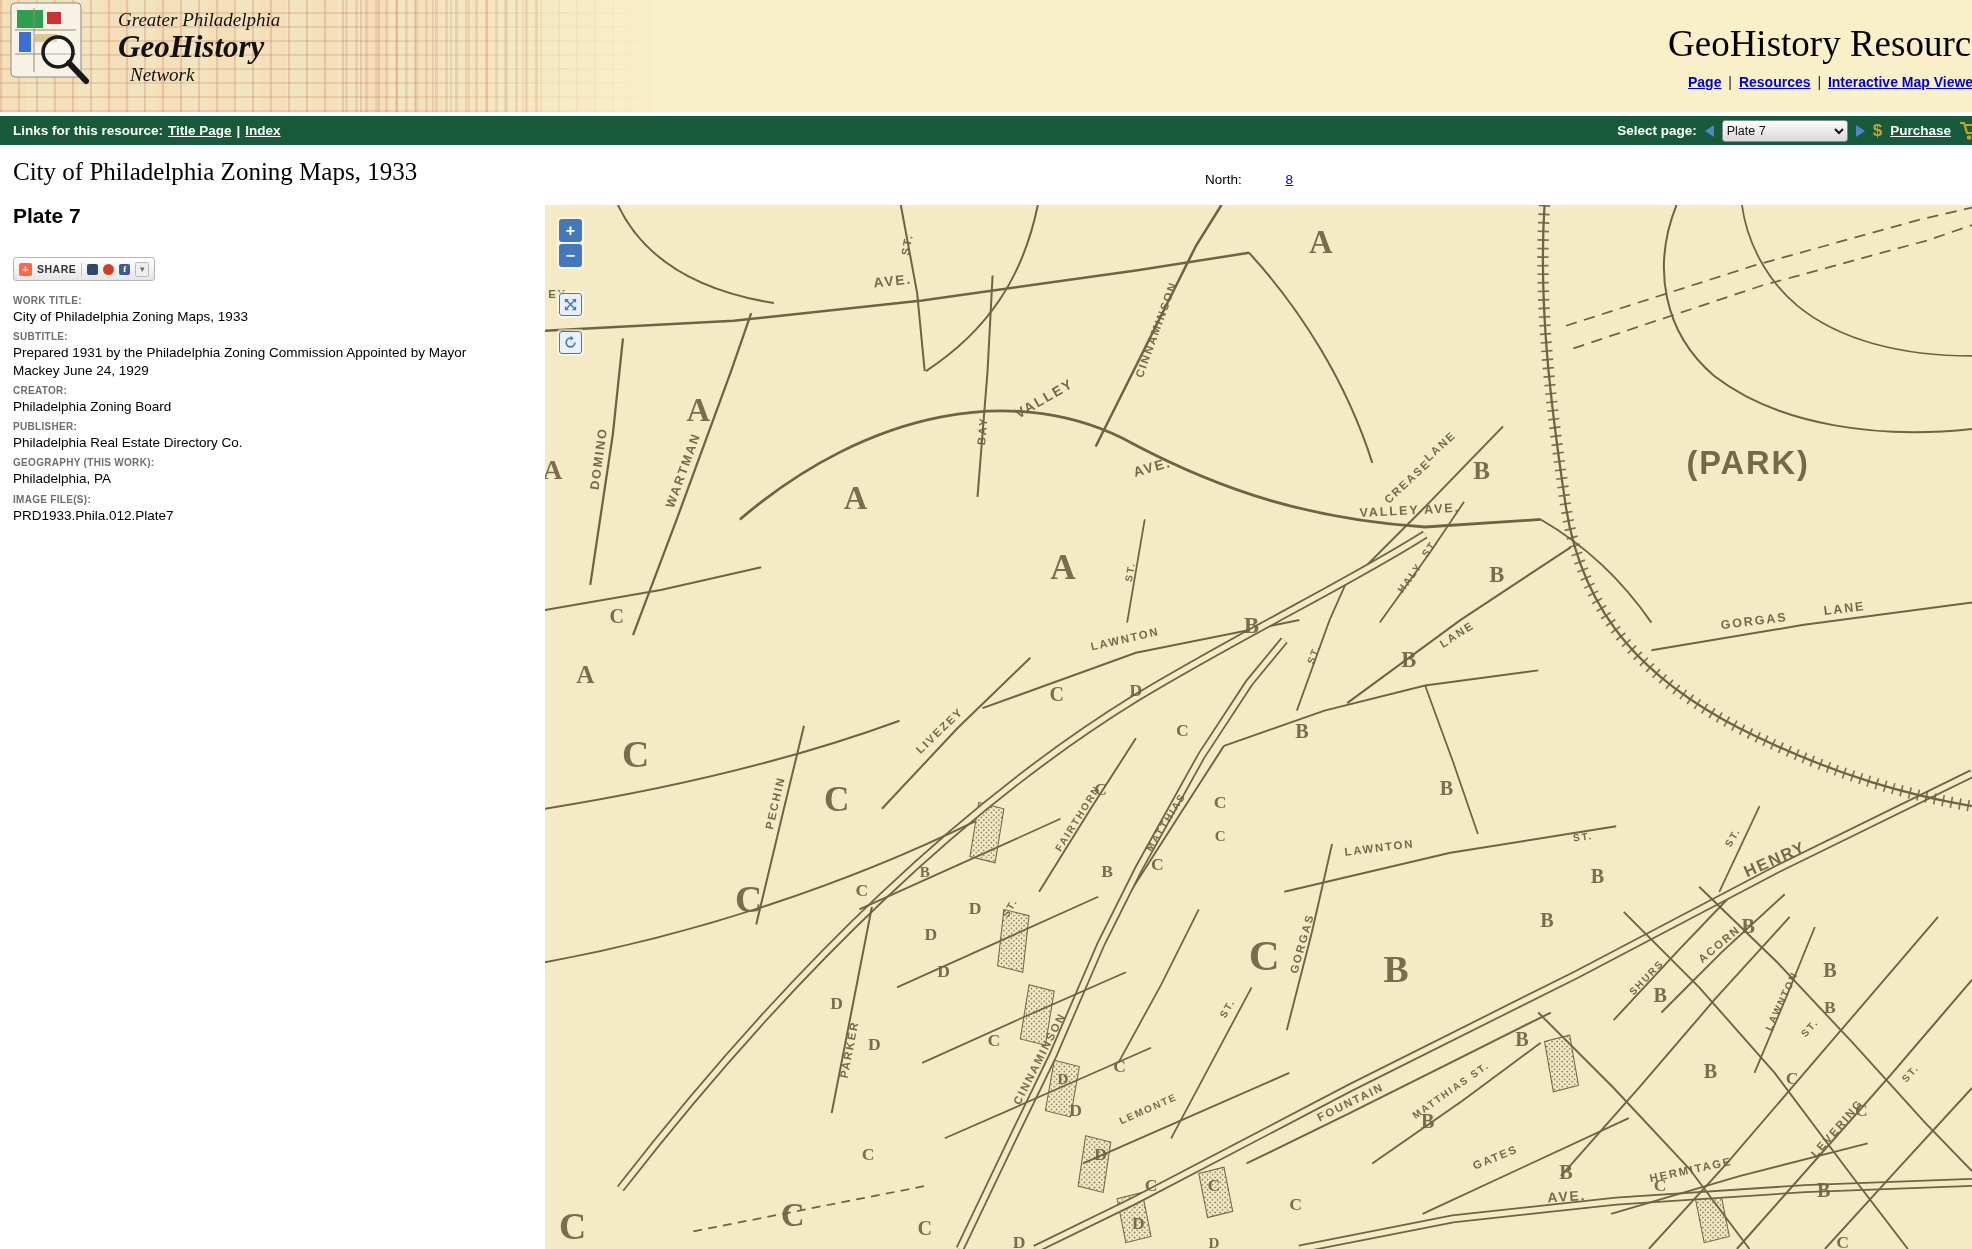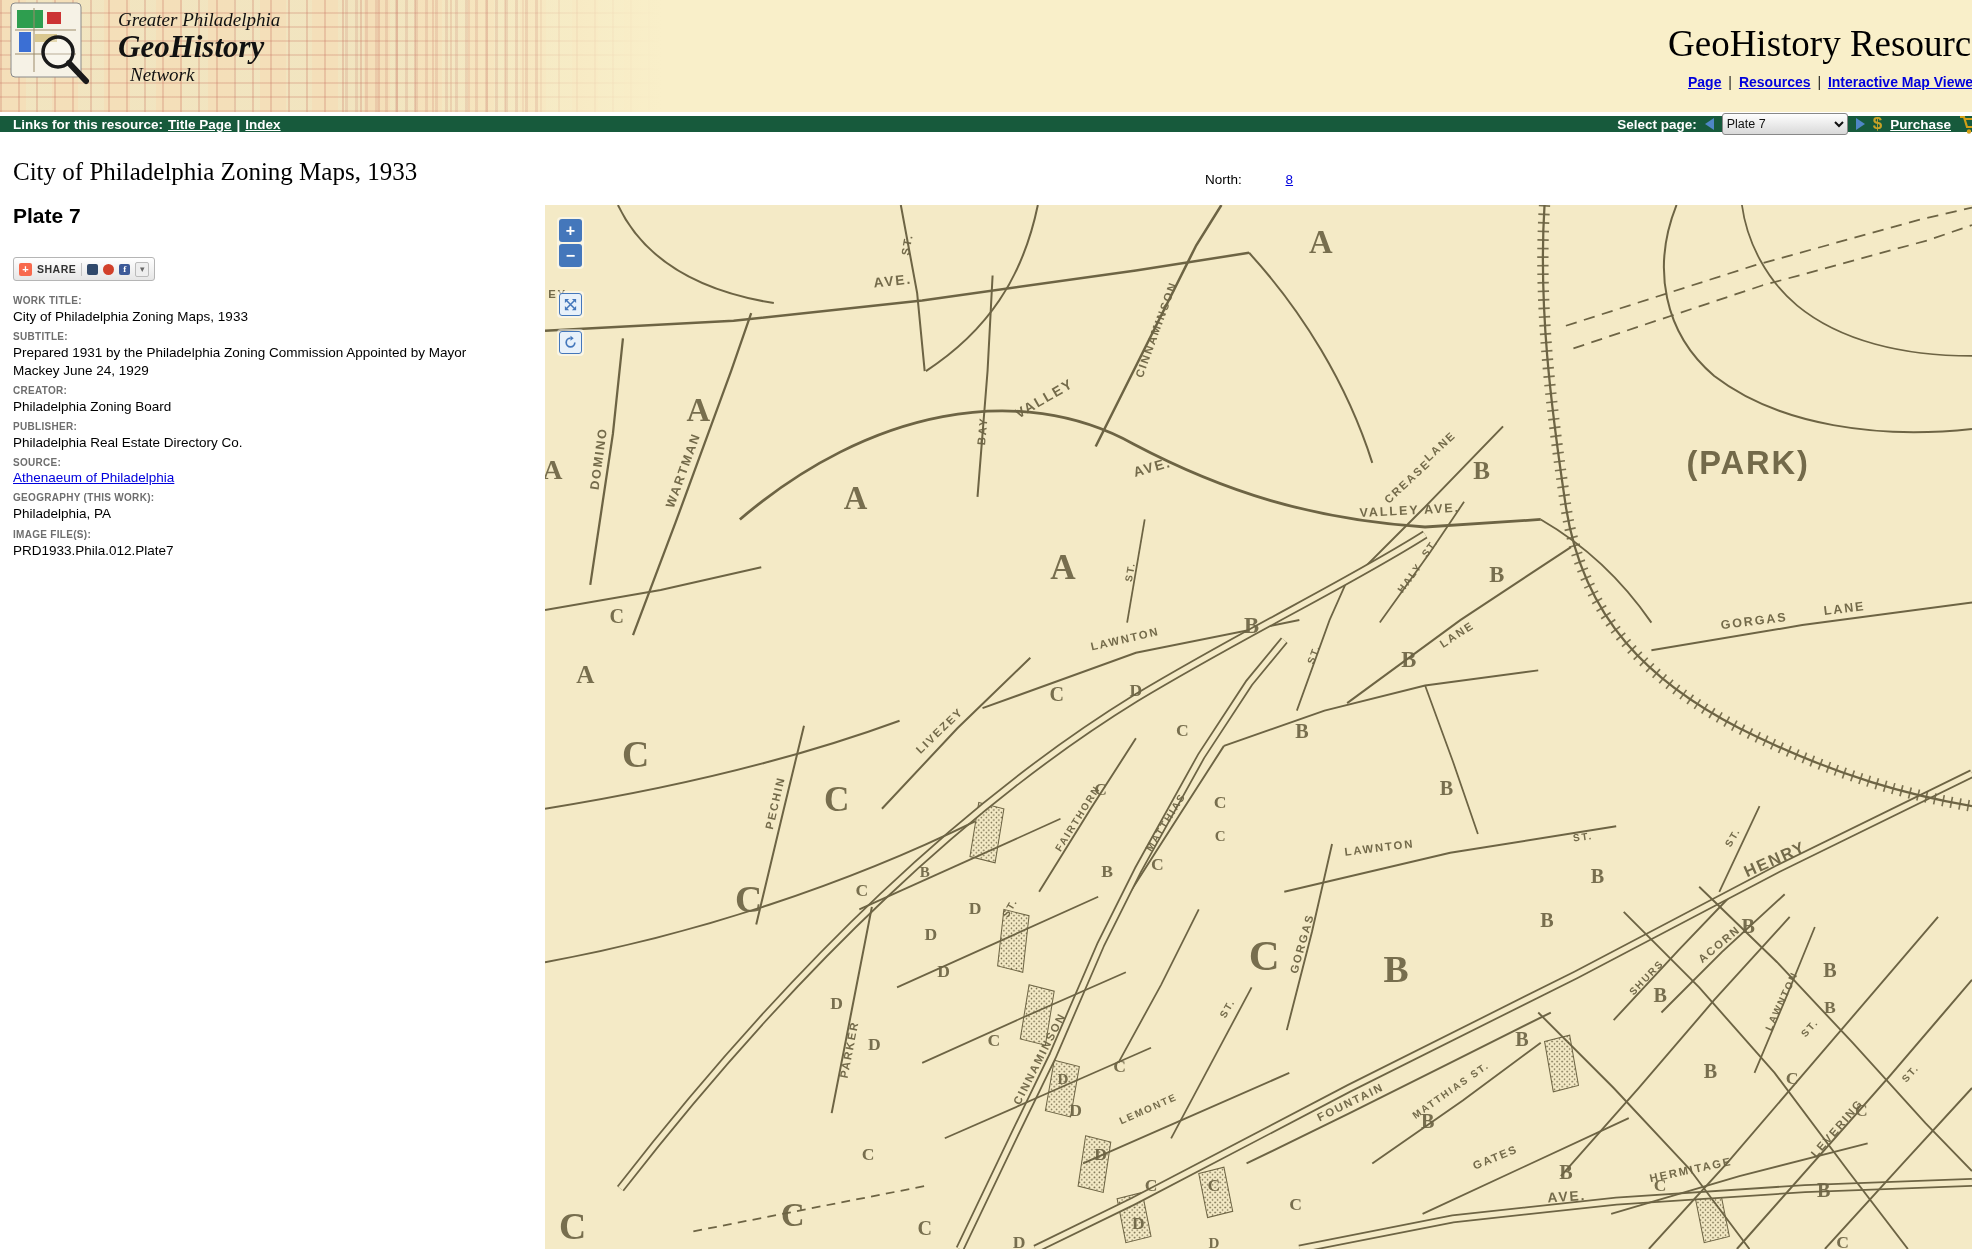--- a/index.html
+++ b/index.html
@@ -21,21 +21,21 @@
   .logo-l1{font:italic 19px "Liberation Serif","DejaVu Serif",serif;}
   .logo-l2{font:italic bold 31px "Liberation Serif","DejaVu Serif",serif;line-height:1.05;}
   .logo-l3{font:italic 19px "Liberation Serif","DejaVu Serif",serif;margin-left:12px;}
   .header-right{position:absolute;left:1668px;top:22px;white-space:nowrap;}
   .site-title{font:37px "Liberation Serif","DejaVu Serif",serif;color:#000;}
   .header-links{margin-top:9px;margin-left:20px;font-size:14px;font-weight:bold;}
   .header-links a{color:#0000dd;}
   .header-links .sep{color:#222;font-weight:normal;margin:0 3px;}
 
   
-  .toolbar{position:absolute;left:0;top:116px;width:100%;height:16px;background:#175a3c;color:#fff;
+  .toolbar{position:absolute;left:0;top:116px;width:100%;height:29px;background:#175a3c;color:#fff;
     font-size:13.5px;font-weight:bold;}
   .toolbar a{color:#fff;}
   .toolbar-left{position:absolute;left:13px;top:0;height:100%;display:flex;align-items:center;gap:5px;white-space:nowrap;}
   .toolbar-right{position:absolute;right:-14px;top:0;height:100%;display:flex;align-items:center;gap:8px;white-space:nowrap;}
   .arrow-left{width:0;height:0;border-top:6px solid transparent;border-bottom:6px solid transparent;border-right:9px solid #4f86c6;cursor:pointer;}
   .arrow-right{width:0;height:0;border-top:6px solid transparent;border-bottom:6px solid transparent;border-left:9px solid #4f86c6;cursor:pointer;}
   .page-select{width:126px;height:22px;font-size:12.5px;border:1px solid #888;border-radius:3px;
     background:linear-gradient(#fefefe,#d9d9d9);color:#111;font-family:"Liberation Sans",sans-serif;}
   .dollar{color:#c9a227;font-size:17px;font-weight:bold;}
 
@@ -166,21 +166,20 @@
         <div class="meta-value">Prepared 1931 by the Philadelphia Zoning Commission Appointed by Mayor Mackey June 24, 1929</div>
       </div>
       <div class="meta-item">
         <div class="meta-label">CREATOR:</div>
         <div class="meta-value">Philadelphia Zoning Board</div>
       </div>
       <div class="meta-item">
         <div class="meta-label">PUBLISHER:</div>
         <div class="meta-value">Philadelphia Real Estate Directory Co.</div>
       </div>
-      <div class="meta-item"><div class="meta-label">SOURCE:</div><a class="meta-link" href="#">Athenaeum of Philadelphia</a></div>
       <div class="meta-item">
         <div class="meta-label">GEOGRAPHY (THIS WORK):</div>
         <div class="meta-value">Philadelphia, PA</div>
       </div>
       <div class="meta-item">
         <div class="meta-label">IMAGE FILE(S):</div>
         <div class="meta-value">PRD1933.Phila.012.Plate7</div>
       </div>
     </div>
 

